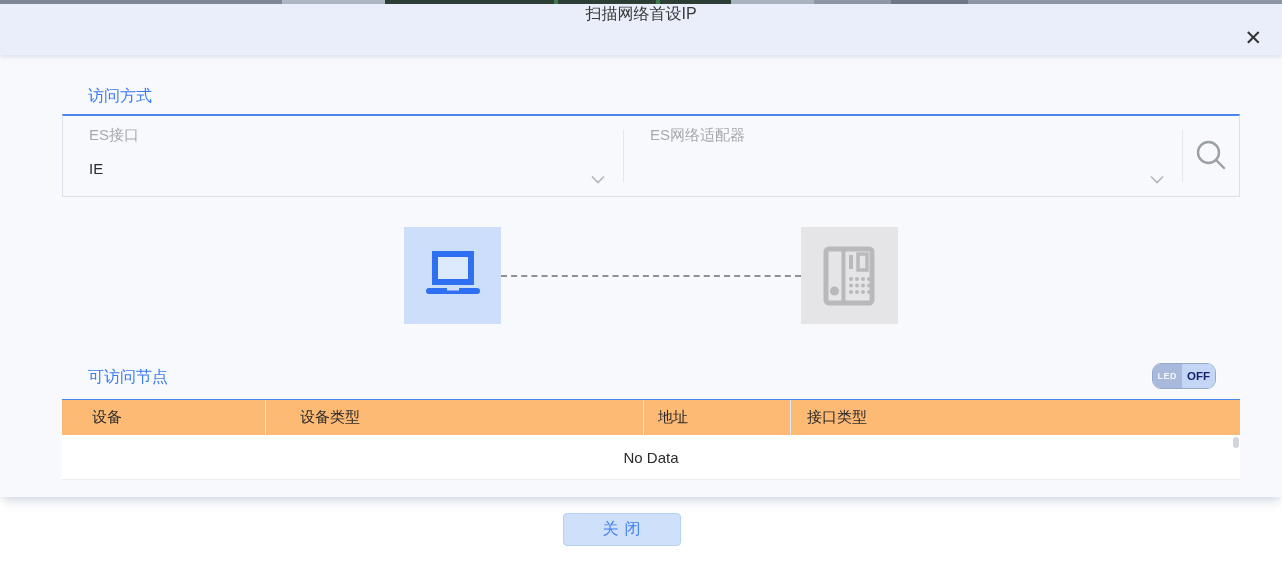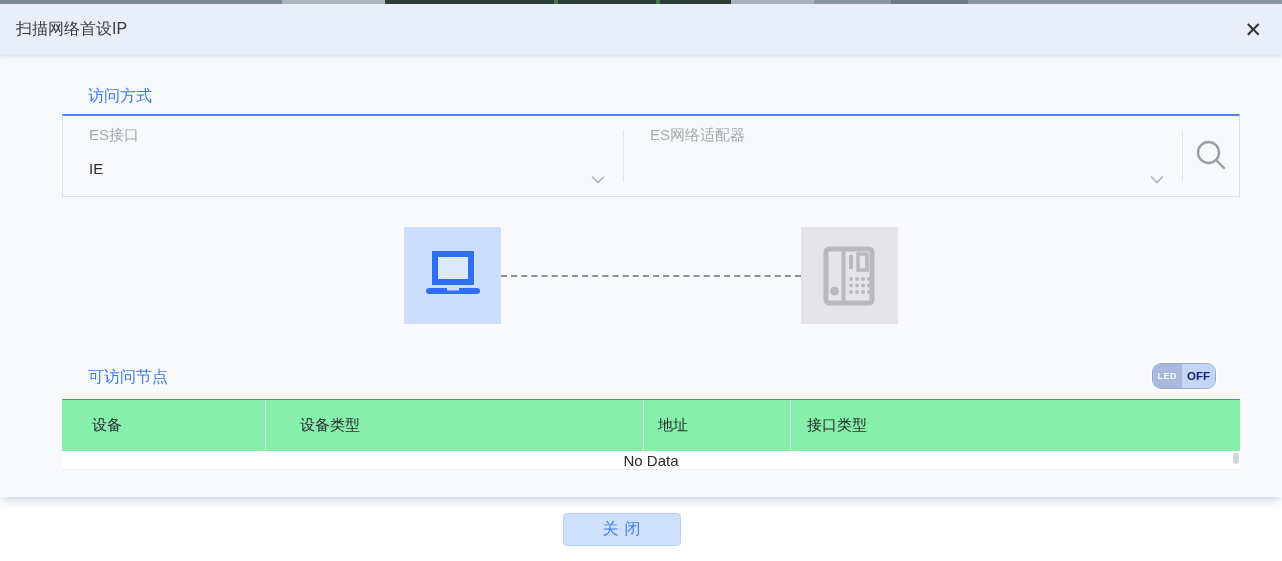--- a/index.html
+++ b/index.html
@@ -10,21 +10,21 @@
     background:linear-gradient(to right,
       #7e8896 0, #7e8896 22%, #aeb7c3 22%, #aeb7c3 30%,
       #2d3e36 30%, #2d3e36 43.2%, #3f7a4a 43.2%, #3f7a4a 43.5%,
       #2d3e36 43.5%, #2d3e36 51.2%, #3f7a4a 51.2%, #3f7a4a 51.5%,
       #2d3e36 51.5%, #2d3e36 57%, #aab3bf 57%, #aab3bf 63.5%,
       #8d96a4 63.5%, #8d96a4 69.5%, #6e7887 69.5%, #6e7887 75.5%,
       #8d96a4 75.5%, #8d96a4 100%); }
 
   .title-bar { height:51px; background:#e9eefa; display:flex; align-items:center;
     padding:0 16px; position:relative; z-index:3;
-    box-shadow:0 2px 4px rgba(140,155,190,.25); }
+    box-shadow:0 2px 4px rgba(140,155,190,.25);flex-direction:column; }
   .title-bar .title { font-size:16px; color:#3a3a3a; }
   .title-bar .close { margin-left:auto; font-size:21px; color:#333; cursor:pointer;
     line-height:1; padding:2px 4px; }
 
   .dialog-body { height:442px; background:#f7f9fc; position:relative; z-index:2;
     padding:30px 42px 0 62px;
     box-shadow:0 5px 10px -2px rgba(110,130,165,.35); }
 
   .section-label { font-size:16px; color:#3a7af0; margin-left:26px; height:21px; line-height:21px; }
 
@@ -50,28 +50,28 @@
   .led-badge { margin-left:auto; margin-right:24px; display:flex; height:26px;
     border:1px solid #94a8d0; border-radius:9px; overflow:hidden; cursor:pointer;
     box-shadow:0 0 0 1px rgba(255,255,255,.8); }
   .led-seg { background:#a9b9dc; color:#f2f5fb; font-size:9px; font-weight:bold;
     display:flex; align-items:center; padding:0 5px; letter-spacing:.5px; }
   .off-seg { background:#c3d6f6; color:#16246e; font-size:11.5px; font-weight:800;
     display:flex; align-items:center; padding:0 5px; }
 
   .ntable { margin-top:9px; }
   .thead { display:grid; grid-template-columns:203px 378px 147px 260px 1fr;
-    background:#86efac; border-top:1px solid #4b86ee; height:52px; }
+    background:#fdba74; border-top:1px solid #4b86ee; height:36px; }
   .th { font-size:15px; color:#2b2b2b; display:flex; align-items:center; }
   .th:nth-child(1){ padding-left:30px; }
   .th:nth-child(2){ padding-left:34px; border-left:1px solid #dfe4ee; }
   .th:nth-child(3){ padding-left:14px; border-left:1px solid #dfe4ee; }
   .th:nth-child(4){ padding-left:16px; border-left:1px solid #dfe4ee; }
   .th:nth-child(5){ padding-left:12px; border-left:1px solid #dfe4ee; }
-  .tbody-row { height:19px; background:#fff; border-bottom:1px solid #ececec;
+  .tbody-row { height:45px; background:#fff; border-bottom:1px solid #ececec;
     display:flex; align-items:center; justify-content:center; position:relative; }
   .no-data { font-size:15px; color:#2b2b2b; }
   .scroll-thumb { position:absolute; right:1px; top:2px; width:6px; height:11px;
     background:#d2d5da; border-radius:3px; }
 
   .footer { height:64px; background:#fff; display:flex; align-items:center;
     justify-content:center; padding-right:39px; }
   .close-btn { width:118px; height:33px; background:#cfe0fa; border:1px solid #b7d0f7;
     border-radius:4px; color:#3f7ef2; font-size:16px; letter-spacing:6px; padding-left:6px;
     display:flex; align-items:center; justify-content:center; cursor:pointer;

